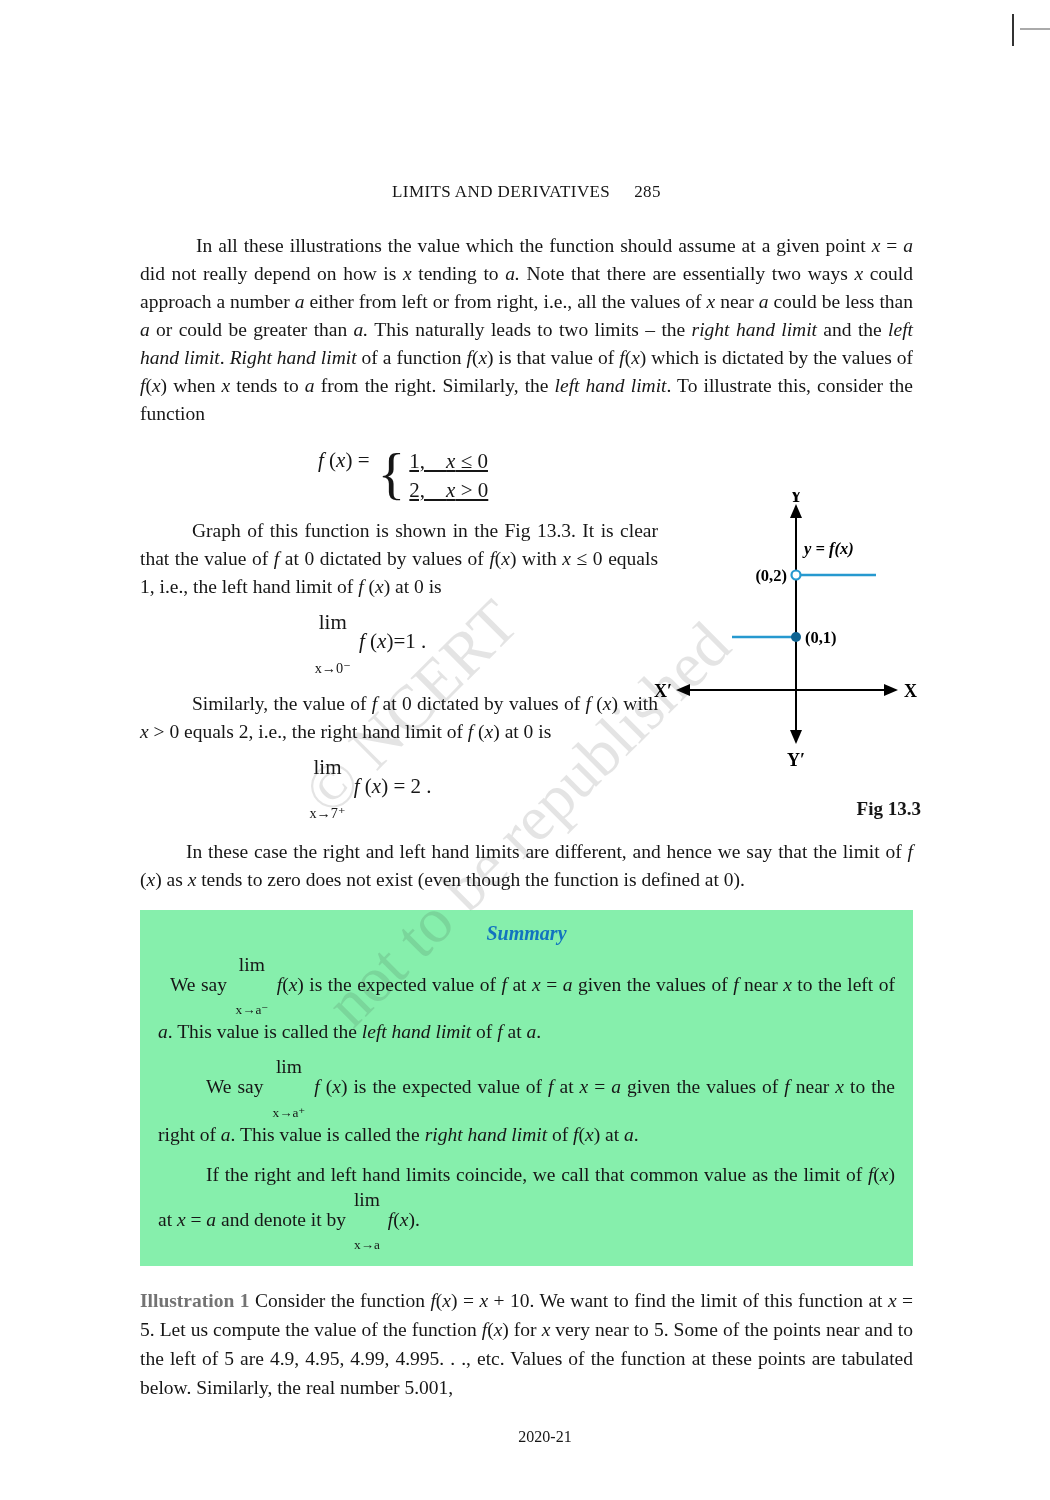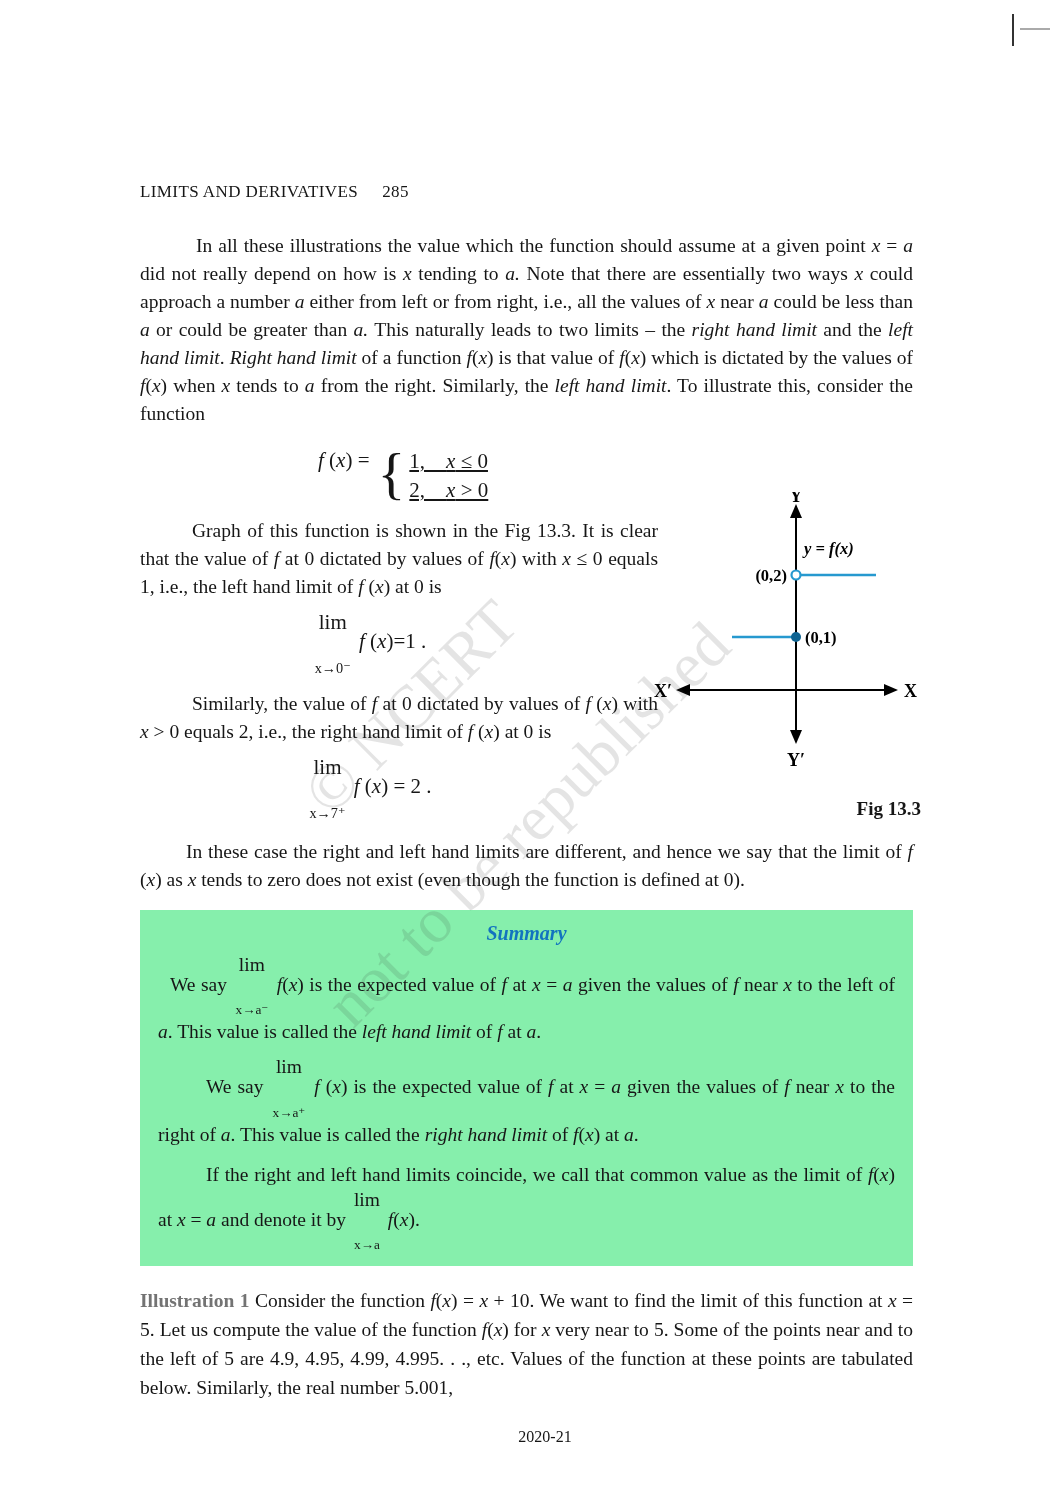--- a/index.html
+++ b/index.html
@@ -1,19 +1,19 @@
 <!DOCTYPE html>
 <html><head>
 <meta charset="utf-8">
 <style>
   body{margin:0;background:#ffffff;}
   .page{position:relative;width:1050px;height:1500px;background:#fff;overflow:hidden;
         font-family:"Liberation Serif","DejaVu Serif",serif;color:#161616;}
   .content{position:absolute;left:140px;top:182px;width:773px;z-index:1;}
-  .running-header{display:flex;justify-content:flex-start;gap:24px;font-size:17px;letter-spacing:.4px;}
+  .running-header{display:flex;justify-content:center;gap:24px;font-size:17px;letter-spacing:.4px;}
   .body-p{font-size:19.5px;line-height:28px;text-align:justify;margin:0;}
   .indent-lg{text-indent:56px;margin-top:30px;}
   .indent{text-indent:52px;}
   .indent-md{text-indent:46px;margin-top:12px;}
   .mid{position:relative;margin-top:8px;min-height:378px;}
   .piecewise{display:flex;align-items:flex-start;margin:20px 0 14px 178px;font-size:21px;}
   .pw-brace{font-size:58px;font-weight:400;line-height:.9;margin:0 4px 0 8px;}
   .pw-rows{display:inline-flex;flex-direction:column;row-gap:3px;line-height:26px;text-decoration:underline;}
   .leftcol{width:518px;}
   .formula{font-size:21px;text-align:center;margin:10px 60px 14px 0;}

